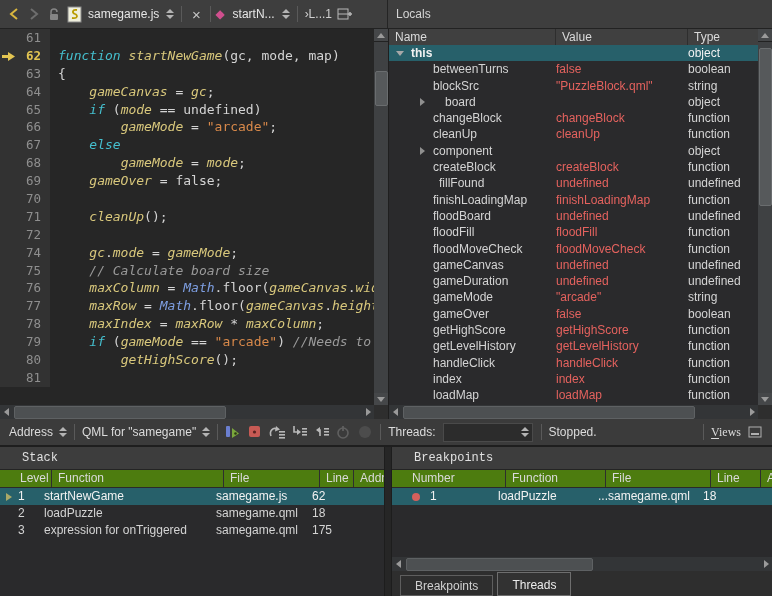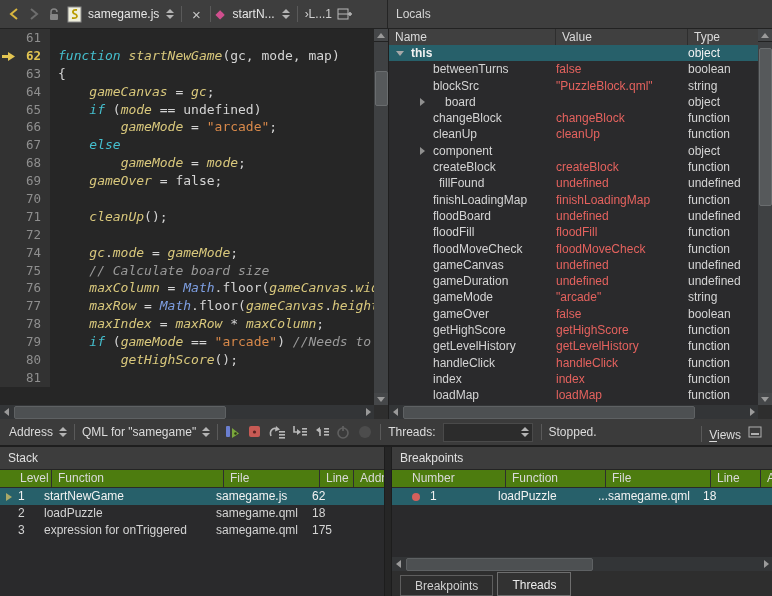--- a/index.html
+++ b/index.html
@@ -67,26 +67,26 @@
   .lrow.sel .lval,.lrow.sel .ltype,.lrow.sel .lname{color:#f2f2f2;}
   .expander{width:10px;height:10px;flex:none;display:flex;align-items:center;justify-content:center;}
   .exp-open{width:0;height:0;border-left:4px solid transparent;border-right:4px solid transparent;border-top:5px solid #a8a8a8;}
   .exp-closed{width:0;height:0;border-top:4px solid transparent;border-bottom:4px solid transparent;border-left:5px solid #8f8f8f;}
 
   
   .dbgbar{height:27px;background:#3b3b3b;border-bottom:1px solid #1e1e1e;display:flex;align-items:center;padding:0 6px;box-sizing:border-box;}
   .dbgbar .lbl{margin:0 3px;white-space:nowrap;color:#dcdcdc;}
   .icon16{width:20px;height:20px;display:flex;align-items:center;justify-content:center;margin:0 1px;}
   .threads-combo{width:88px;height:17px;background:#2c2c2c;border:1px solid #4a4a4a;display:flex;align-items:center;justify-content:flex-end;margin:0 4px;}
-  .views-wrap{margin-left:auto;display:flex;align-items:flex-end;}
+  .views-wrap{margin-left:auto;display:flex;align-items:center;font-family:Liberation Serif, serif;}
   .views-wrap .lbl u{text-underline-offset:2px;}
 
   
   .bottom{height:150px;display:flex;border-top:1px solid #1e1e1e;}
-  .panel-title{height:22px;line-height:22px;background:#3d3d3d;padding-left:8px;border-bottom:1px solid #242424;color:#e0e0e0;}
+  .panel-title{height:22px;line-height:22px;background:#3d3d3d;padding-left:22px;border-bottom:1px solid #242424;color:#e0e0e0;font-family:Liberation Mono, monospace;}
   .grid-header{display:flex;height:17px;line-height:17px;background:#4d7c0f;border-bottom:1px solid #2a2a2a;padding-left:14px;}
   .stack-panel{width:384px;background:#2a2a2c;display:flex;flex-direction:column;}
   .vsplit{width:6px;background:#262626;border-left:1px solid #1d1d1d;border-right:1px solid #1d1d1d;}
   .bp-panel{flex:1;background:#2a2a2c;display:flex;flex-direction:column;position:relative;overflow:hidden;}
   .trow{display:flex;height:17px;line-height:17px;align-items:center;}
   .trow.sel{background:#27606a;color:#f2f2f2;}
   .tcell{box-sizing:border-box;padding-left:6px;overflow:hidden;white-space:nowrap;flex:none;}
   .marker-cell{display:flex;align-items:center;}
   .bp-dot{width:8px;height:8px;border-radius:50%;background:#d4605c;margin-left:20px;flex:none;}
   .cur-tri{width:0;height:0;border-top:4px solid transparent;border-bottom:4px solid transparent;border-left:6px solid #a8a868;margin-left:6px;}

